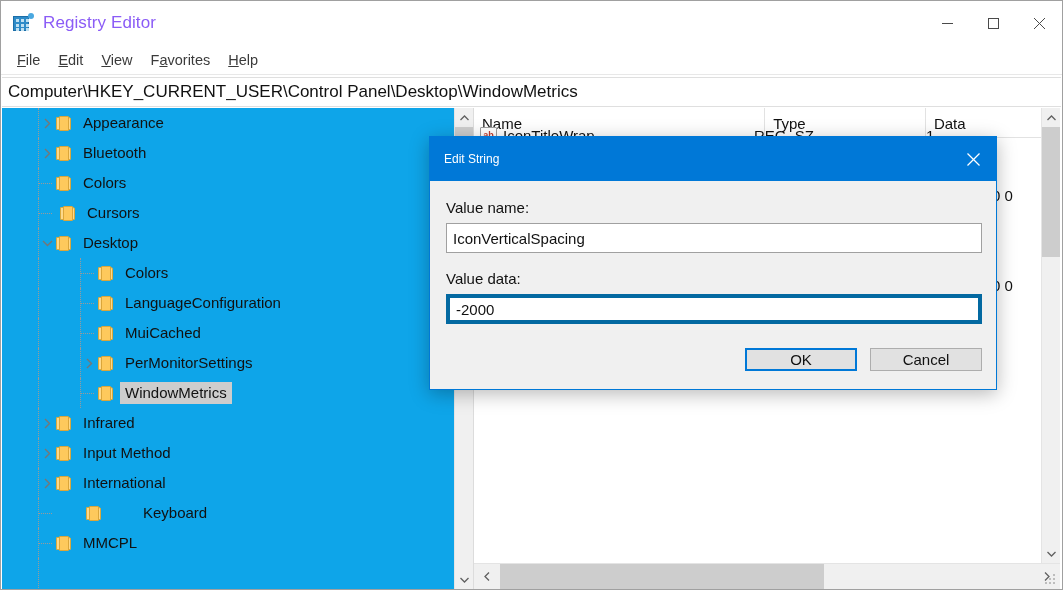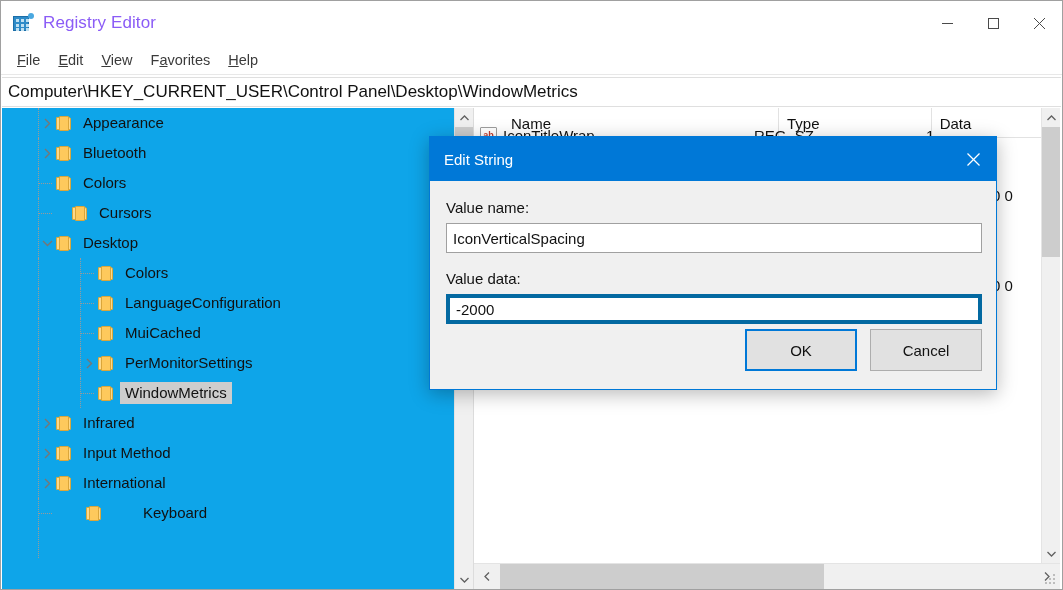--- a/index.html
+++ b/index.html
@@ -192,21 +192,21 @@
     border-bottom: 1px solid #e2e2e2;
     display: flex;
   }
   .col {
     font-size: 15px; color: #111;
     display: flex; align-items: center;
     padding-left: 8px;
     border-right: 1px solid #e2e2e2;
     height: 30px;
   }
-  .col.name { width: 312px; margin-left: 29px; }
+  .col.name { width: 312px; }
   .col.type { width: 172px; }
   .col.data { width: 123px; border-right: none; }
 
   .list-body {
     position: absolute; top: 30px; left: 0;
     width: 567px; height: 425px;
     overflow: hidden;
   }
   .lrow {
     position: relative;
@@ -285,21 +285,21 @@
     border: 1px solid #0078d7;
     box-shadow: 0 4px 18px rgba(0,0,0,.28);
     z-index: 50;
   }
   .dlg-title {
     height: 44px; background: #0078d7;
     display: flex; align-items: center;
     color: #ffffff;
   }
   .dlg-title .t {
-    font-size: 15px; margin-left: 14px;
+    font-size: 12px; margin-left: 14px;
   }
   .dlg-close {
     margin-left: auto; width: 46px; height: 44px;
     display: flex; align-items: center; justify-content: center;
     color: #ffffff;
   }
   .dlg-body { padding: 18px 16px 0 16px; }
   .fld-label {
     font-size: 15px; color: #111; margin-bottom: 7px;
   }
@@ -311,21 +311,21 @@
     background: #ffffff;
     font-family: "Liberation Sans", sans-serif;
   }
   .fld.name-fld { border: 1px solid #a0a0a0; margin-bottom: 17px; }
   .fld.data-fld { border: 4px solid #0369a1; }
   .dlg-buttons {
     position: absolute; right: 14px; bottom: 18px;
     display: flex; gap: 13px;
   }
   .dbtn {
-    width: 112px; height: 42px;
+    width: 112px; height: 23px;
     font-size: 15px; color: #111;
     background: #e1e1e1;
     border: 1px solid #adadad;
     display: flex; align-items: center; justify-content: center;
     font-family: "Liberation Sans", sans-serif;
   }
   .dbtn.default { border: 2px solid #0078d7; }
 </style>
 </head>
 <body>
@@ -416,21 +416,21 @@
               <div class="folder">
                 <div class="back"></div>
                 <div class="front"></div>
               </div>
               <div class="lbl">Colors</div>
             </div>
           </div>
           <div class="tree-row">
             <div class="guide" style="left: 36px;"></div>
             <div class="guide-h" style="left: 36px; width: 14px;"></div>
-            <div style="display: flex; align-items: center; position: absolute; left: 52px;">
+            <div style="display: flex; align-items: center; position: absolute; left: 40px;">
               <div class="chev empty">
                 <svg width="7" height="11" viewBox="0 0 7 11">
                   <polyline points="1,1 5.5,5.5 1,10" fill="none" stroke="currentColor" stroke-width="1.4"></polyline>
                 </svg>
               </div>
               <div class="folder">
                 <div class="back"></div>
                 <div class="front"></div>
               </div>
               <div class="lbl">Cursors</div>
@@ -587,20 +587,36 @@
               <div class="chev empty">
                 <svg width="7" height="11" viewBox="0 0 7 11">
                   <polyline points="1,1 5.5,5.5 1,10" fill="none" stroke="currentColor" stroke-width="1.4"></polyline>
                 </svg>
               </div>
               <div class="folder">
                 <div class="back"></div>
                 <div class="front"></div>
               </div>
               <div class="lbl">Keyboard</div>
+            </div>
+          </div>
+          <div class="tree-row">
+            <div class="guide" style="left: 36px;"></div>
+            <div class="guide-h" style="left: 36px; width: 14px;"></div>
+            <div style="display: flex; align-items: center; position: absolute; left: 36px;">
+              <div class="chev empty">
+                <svg width="7" height="11" viewBox="0 0 7 11">
+                  <polyline points="1,1 5.5,5.5 1,10" fill="none" stroke="currentColor" stroke-width="1.4"></polyline>
+                </svg>
+              </div>
+              <div class="folder">
+                <div class="back"></div>
+                <div class="front"></div>
+              </div>
+              <div class="lbl">MMCPL</div>
             </div>
           </div>
           <div class="tree-row">
             <div class="guide" style="left: 36px;"></div>
           </div>
         </div>
       <div class="v-scroll">
         <div class="sb-arrow">
           <svg width="9" height="6" viewBox="0 0 9 6">
               <polyline points="0.5,5 4.5,1 8.5,5" fill="none" stroke="currentColor" stroke-width="1.3"></polyline>

